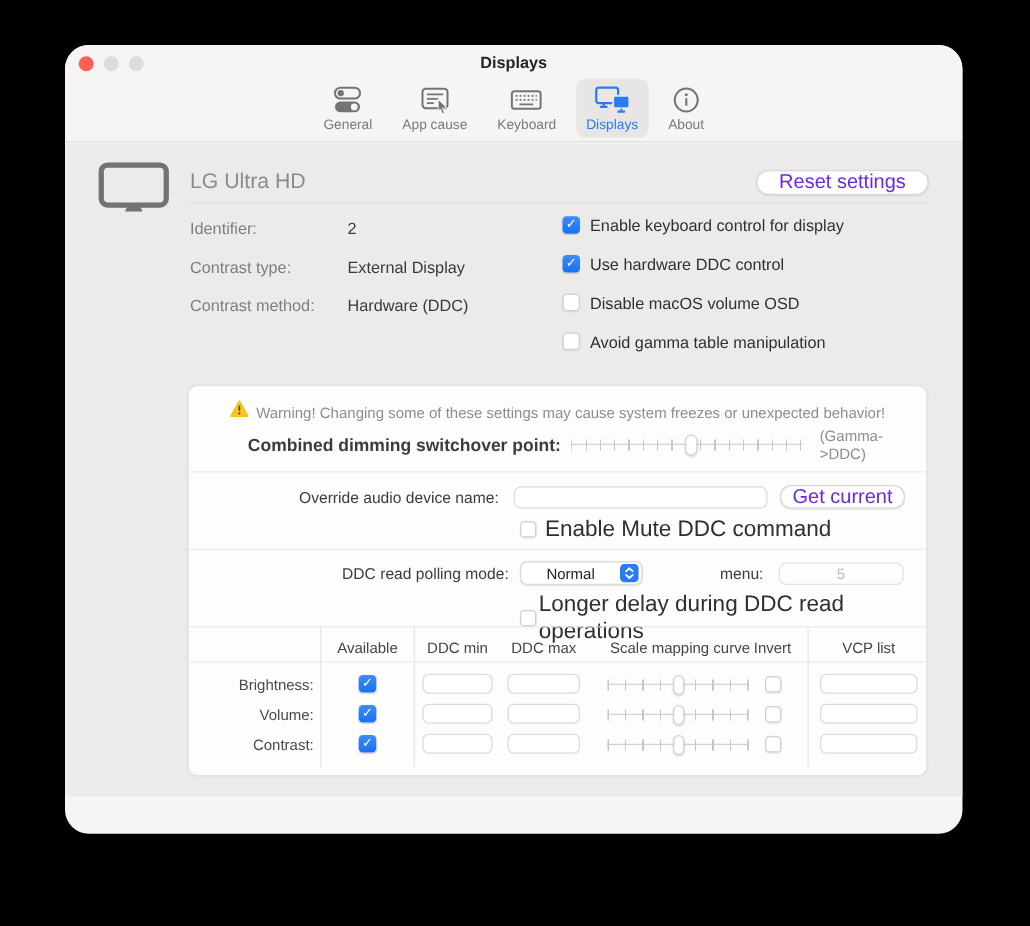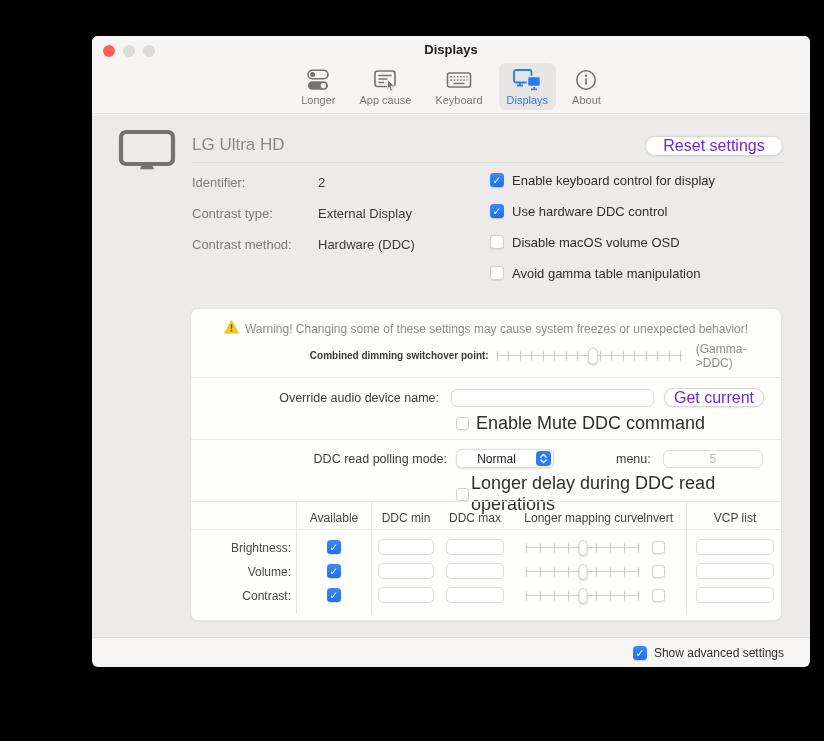--- a/index.html
+++ b/index.html
@@ -1,17 +1,17 @@
 <!DOCTYPE html>
 <html><head>
 <meta charset="utf-8">
 <style>
   * { margin:0; padding:0; box-sizing:border-box; }
   html,body { width:824px; height:741px; background:#000; font-family:"Liberation Sans","DejaVu Sans",sans-serif; -webkit-font-smoothing:antialiased; }
-  .window { position:absolute; left:52px; top:36px; width:718px; height:631px; background:#f6f5f4; border-radius:6px; box-shadow:0 18px 45px rgba(0,0,0,.65), 0 0 0 1px rgba(0,0,0,.35); overflow:hidden;margin-left:40px; }
+  .window { position:absolute; left:52px; top:36px; width:718px; height:631px; background:#f6f5f4; border-radius:19px; box-shadow:0 18px 45px rgba(0,0,0,.65), 0 0 0 1px rgba(0,0,0,.35); overflow:hidden; }
 
   
   .titlebar { position:relative; height:78px; background:#f6f5f4; border-bottom:1px solid #e1dfdd; }
   .traffic { position:absolute; left:11px; top:9px; display:flex; gap:8px; }
   .light { width:12px; height:12px; border-radius:50%; }
   .light.red { background:#ff5f57; }
   .light.gray { background:#dddcdb; }
   .win-title { position:absolute; top:6px; left:0; right:0; text-align:center; font-size:13px; font-weight:bold; color:#242424; }
   .toolbar { position:absolute; bottom:3px; left:0; right:0; display:flex; justify-content:center; align-items:flex-end; gap:8px; }
   .tb-item { display:flex; flex-direction:column; align-items:center; padding:4px 8px 4px; border-radius:7px; cursor:default; }
@@ -44,21 +44,21 @@
   .cb.on::after { content:"✓"; position:absolute; left:50%; top:50%; transform:translate(-50%,-54%); color:#fff; font-size:10.5px; font-weight:bold; }
   .cb.off { background:#fff; border:1px solid #d2d0ce; box-shadow:0 .5px 1px rgba(0,0,0,.08); }
   .cb.small { width:13px; height:13px; }
 
   
   .panel { position:absolute; left:98px; top:193px; width:592px; height:313px; background:#fdfdfc; border:1px solid #e6e4e2; border-radius:8px; box-shadow:0 .5px 2px rgba(0,0,0,.05); }
   .warn-row { position:absolute; top:11px; left:0; right:0; display:flex; justify-content:center; align-items:center; gap:6px; }
   .warn-text { font-size:12px; color:#8e8d8b; }
   .p-div { position:absolute; left:0; right:0; height:1px; background:#ebe9e7; }
   .dim-row { position:absolute; top:38px; left:0; right:0; height:17px; display:flex; align-items:center; }
-  .dim-label { width:306px; text-align:right; font-size:10px; font-weight:bold; color:#3c3c3c; }
+  .dim-label { width:306px; text-align:right; font-size:14px; font-weight:bold; color:#3c3c3c; }
   .dim-suffix { margin-left:14px; font-size:12px; color:#8e8d8b; }
 
   
   .slider { position:relative; height:17px; flex:none; }
   .slider .track { position:absolute; left:0; right:0; top:50%; height:1px; margin-top:-.5px; background:#d3d1cf; }
   .slider .ticks { position:absolute; left:0; right:0; top:50%; height:9px; transform:translateY(-50%); background:repeating-linear-gradient(to right,#c7c6c4 0,#c7c6c4 1px,transparent 1px,transparent var(--sp)); }
   .slider .thumb { position:absolute; top:50%; transform:translate(-50%,-50%); width:10px; height:17px; background:#fff; border:1px solid #d5d3d1; border-radius:5.5px; box-shadow:0 1px 2px rgba(0,0,0,.18); }
   .slider.big { width:185px; margin-left:8px; --sp:11.45px; }
   .slider.small { width:113px; --sp:14px; }
   .slider.small .thumb { width:9px; height:16px; }
@@ -114,21 +114,21 @@
     <div class="toolbar">
       <div class="tb-item">
         <span class="tb-icon">
           <svg width="26" height="24" viewBox="0 0 26 24">
               <rect x="3" y="2.2" width="20" height="8.6" rx="4.3" fill="none" stroke="#757473" stroke-width="1.6"></rect>
               <circle cx="7.6" cy="6.5" r="2.5" fill="#757473"></circle>
               <rect x="3" y="13.2" width="20" height="8.6" rx="4.3" fill="#757473"></rect>
               <circle cx="18.4" cy="17.5" r="2.7" fill="#f6f5f4"></circle>
             </svg>
         </span>
-        <span class="tb-label">Longer</span>
+        <span class="tb-label">General</span>
       </div>
       <div class="tb-item">
         <span class="tb-icon">
           <svg width="26" height="24" viewBox="0 0 26 24">
               <rect x="3" y="3" width="20" height="15.5" rx="2.5" fill="none" stroke="#757473" stroke-width="1.6"></rect>
               <line x1="6.5" y1="7.5" x2="19.5" y2="7.5" stroke="#757473" stroke-width="1.4"></line>
               <line x1="6.5" y1="11" x2="15.5" y2="11" stroke="#757473" stroke-width="1.4"></line>
               <line x1="6.5" y1="14.5" x2="12" y2="14.5" stroke="#757473" stroke-width="1.4"></line>
               <path d="M15.5 11.5 L22.5 18.2 L18.9 18.5 L20.6 22.2 L18.8 23 L17.2 19.2 L15.5 21.3 Z" fill="#757473" stroke="#f6f5f4" stroke-width="0.8"></path>
             </svg>
@@ -274,21 +274,21 @@
         <span class="cb small off"></span>
         <span class="sub-label">Longer delay during DDC read operations</span>
       </div>
 
       <div class="p-div" style="top:192px"></div>
 
       <div class="t-header">
         <span style="left:143px;top:4px">Available</span>
         <span style="left:215px;top:4px">DDC min</span>
         <span style="left:284px;top:4px">DDC max</span>
-        <span style="left:393px;top:4px">Longer mapping curve</span>
+        <span style="left:393px;top:4px">Scale mapping curve</span>
         <span style="left:467px;top:4px">Invert</span>
         <span style="left:544px;top:4px">VCP list</span>
       </div>
       <div class="p-div" style="top:220px"></div>
       <div class="vline" style="left:105px"></div>
       <div class="vline" style="left:180px"></div>
       <div class="vline" style="left:495px"></div>
 
       <div class="t-row" style="top:230px">
         <span class="c-label">Brightness:</span>
@@ -326,20 +326,14 @@
             <span class="ticks"></span>
             <span class="thumb" style="left:50%"></span>
           </span>
         <span class="cb small off c-invert"></span>
         <input class="field c-vcp" value="" style="">
       </div>
 
     </div>
   </div>
 
-  <div class="footer">
-    <div class="footer-row">
-      <span class="cb on"></span>
-      <span class="footer-label">Show advanced settings</span>
-    </div>
-  </div>
 
 </div>
 
 </body></html>

